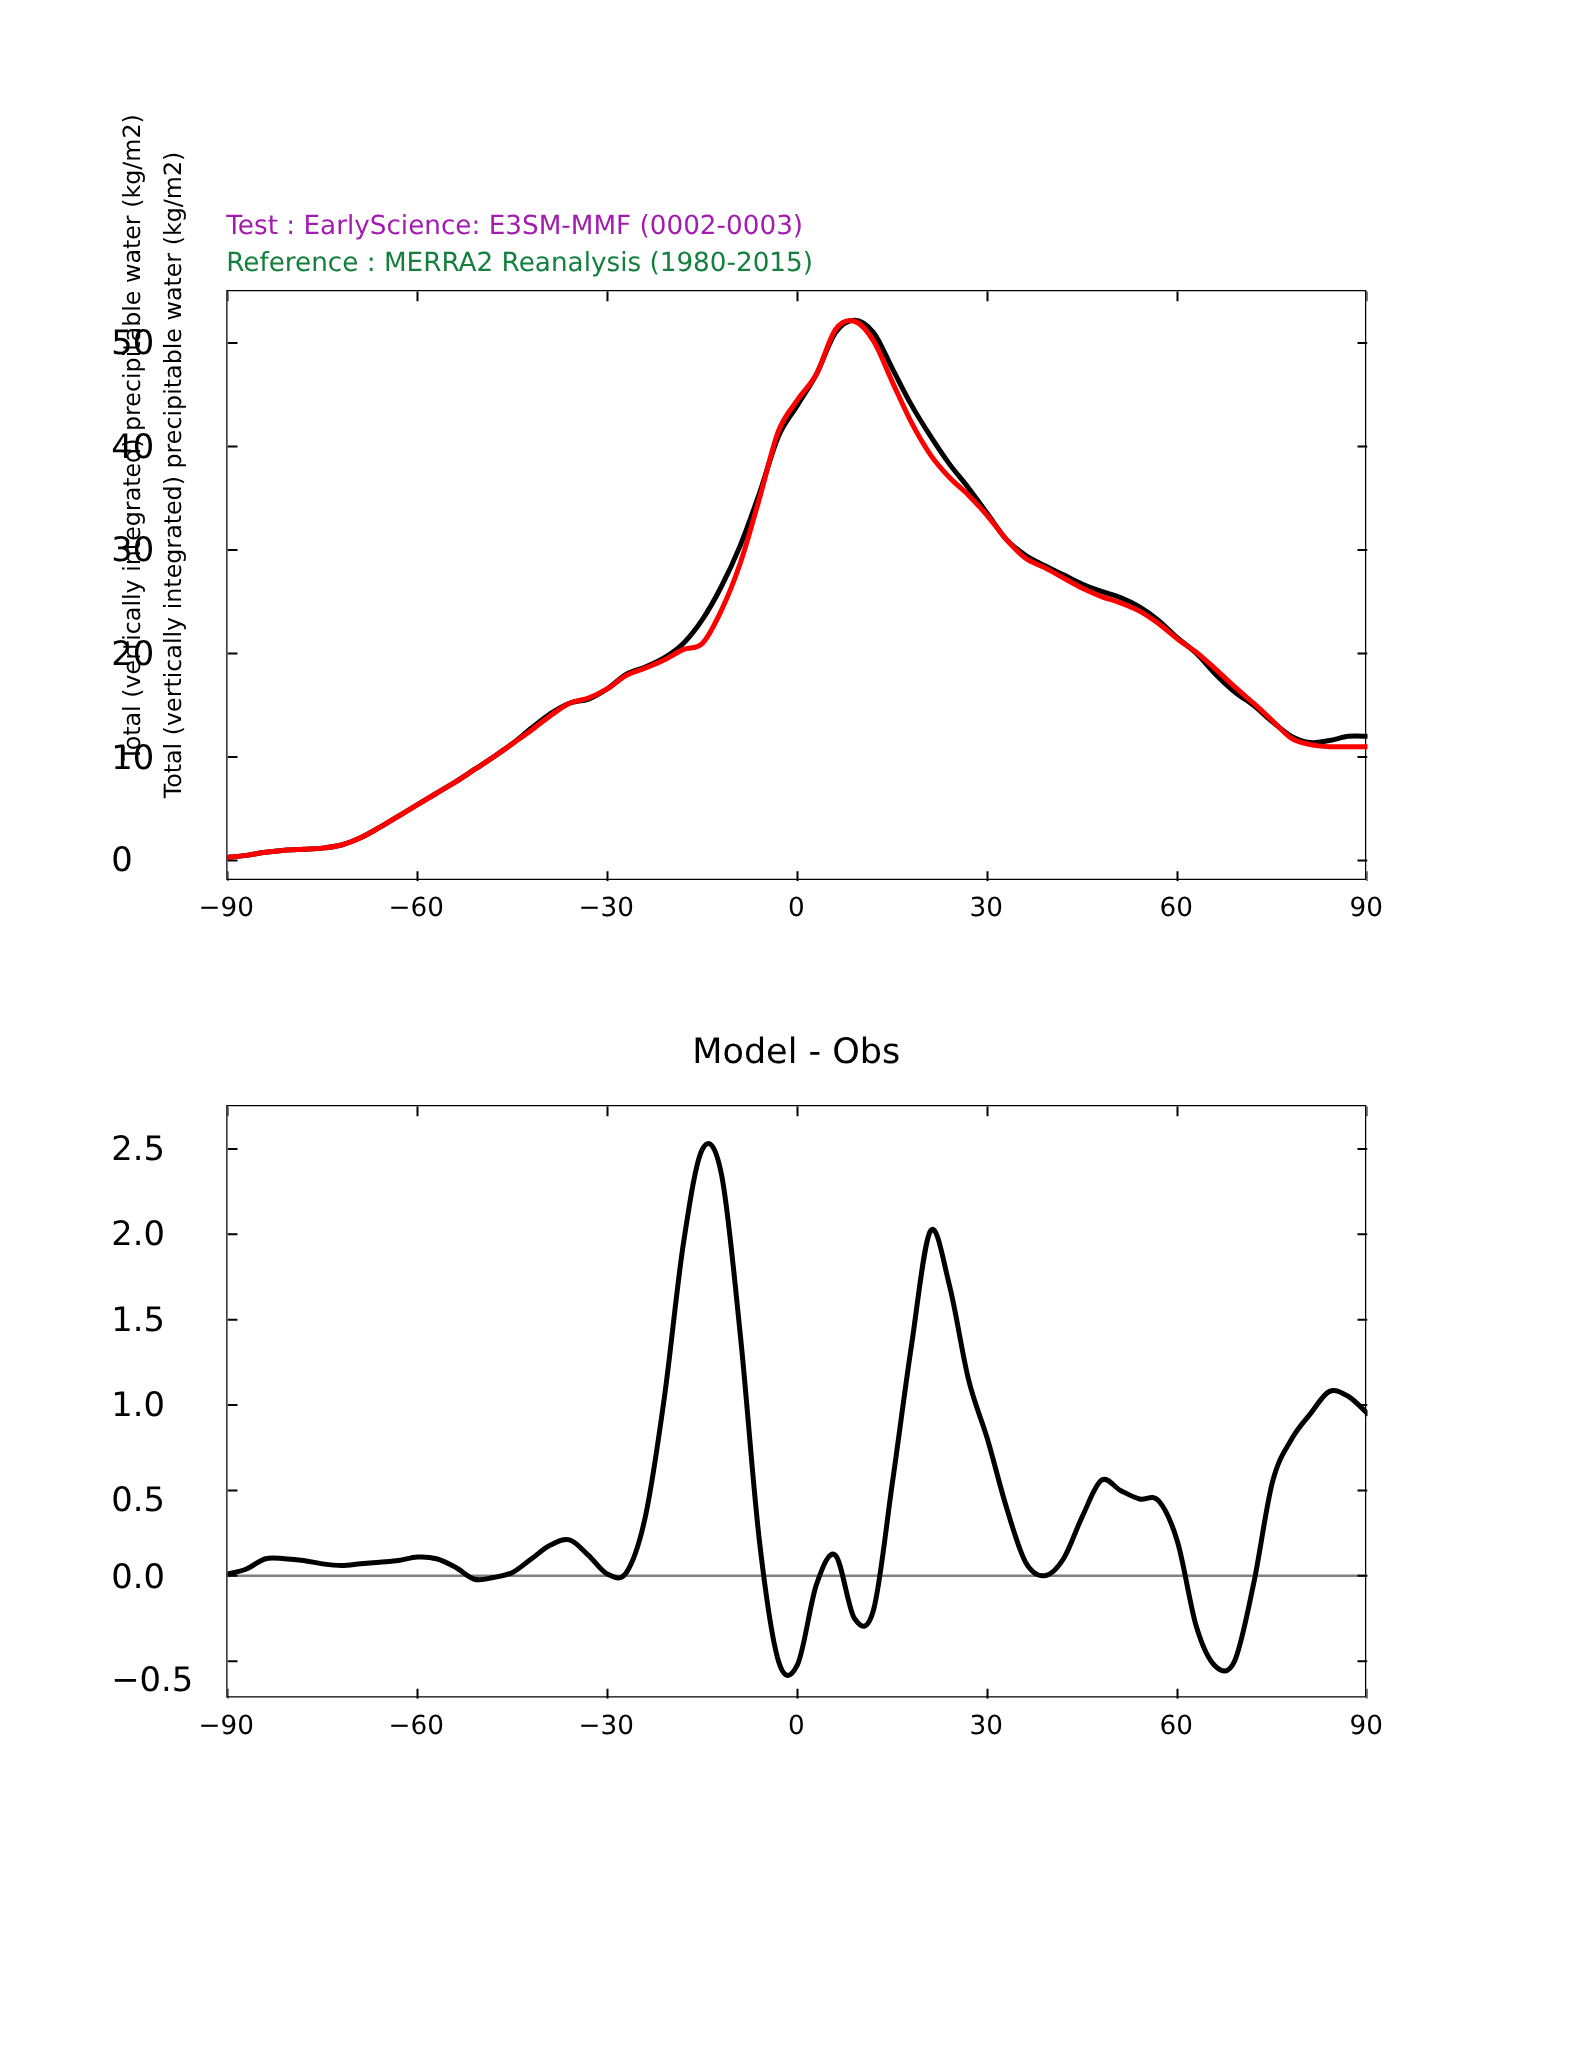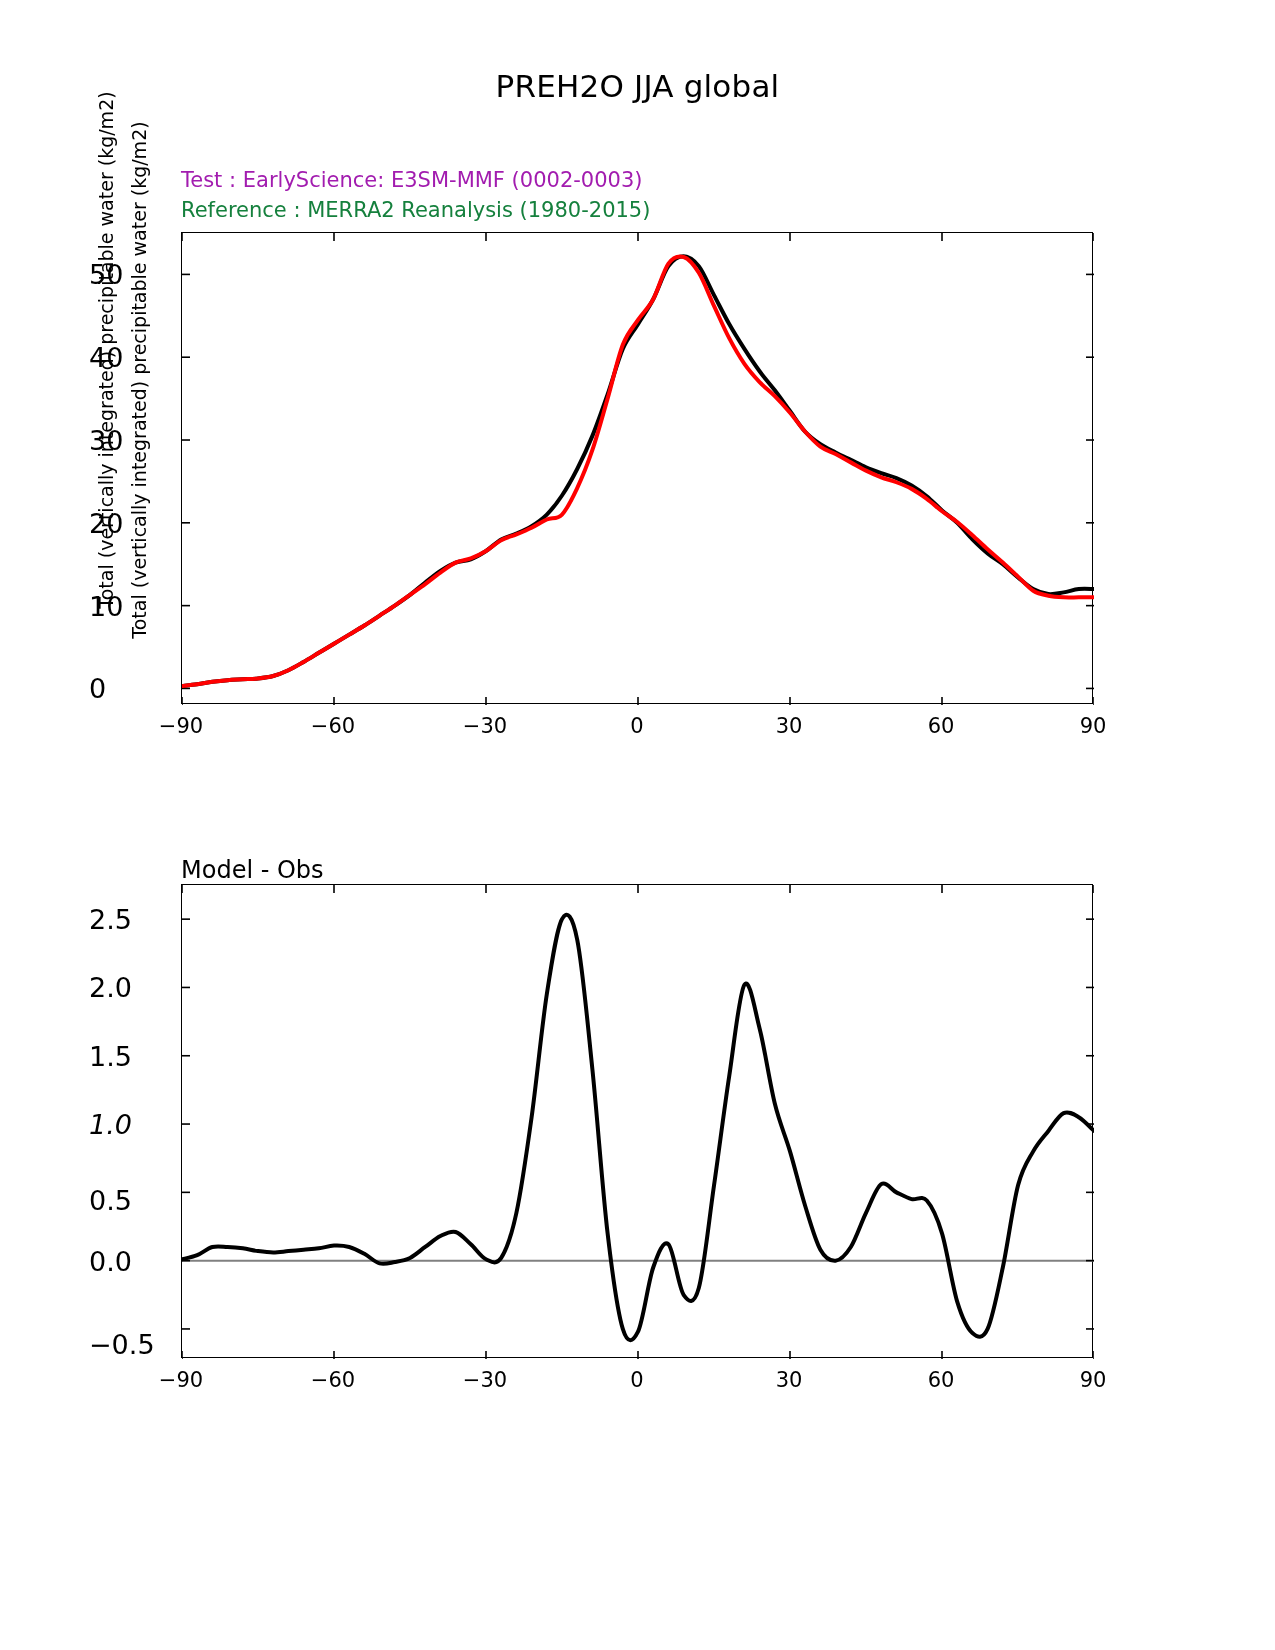--- a/index.html
+++ b/index.html
@@ -64,23 +64,24 @@
     width:912px;height:474px;
   }
   #bottom-plot-area{
     position:absolute;left:0;top:0;width:100%;height:100%;
     border:1.6px solid #000;
     box-sizing:border-box;
     background:#fff;
   }
   #bottom-subtitle{
     position:absolute;
-    left:181px;top:856px;
+    left:181px;top:824px;
     width:912px;
-    font-size:24px;
+    text-align:center;
+    font-size:28px;
   }
   #bottom-ylabel{
     position:absolute;
     left:0;top:0;
     width:540px;
     font-size:19px;
     transform-origin:left top;
     transform:rotate(-90deg) translate(-620px, 95px);
     text-align:center;
     white-space:nowrap;
@@ -101,21 +102,20 @@
     width:80px;
     margin-top:-14px;
   }
   svg{display:block;}
 </style>
 </head>
 <body>
 
 <div class="page">
 
-  <div id="main-title">PREH2O JJA global</div>
 
   <div id="top-legend">
     <div class="legend-test">Test : EarlyScience: E3SM-MMF (0002-0003)</div>
     <div class="legend-ref">Reference : MERRA2 Reanalysis (1980-2015)</div>
   </div>
 
   <div id="top-ylabel">Total (vertically integrated) precipitable water (kg/m2)</div>
 
   <div id="top-panel">
     <div id="top-plot-area">
@@ -207,19 +207,19 @@
   <div class="xtick" style="left: 0px; top: 484px;">−90</div>
       <div class="xtick" style="left: 152px; top: 484px;">−60</div>
       <div class="xtick" style="left: 304px; top: 484px;">−30</div>
       <div class="xtick" style="left: 456px; top: 484px;">0</div>
       <div class="xtick" style="left: 608px; top: 484px;">30</div>
       <div class="xtick" style="left: 760px; top: 484px;">60</div>
       <div class="xtick" style="left: 912px; top: 484px;">90</div>
       <div class="ytick" style="left: -92px; top: 459px;">−0.5</div>
       <div class="ytick" style="left: -92px; top: 375.648px;">0.0</div>
       <div class="ytick" style="left: -92px; top: 315px;">0.5</div>
-      <div class="ytick" style="left: -92px; top: 239.049px; font-style: italic;">1.0</div>
+      <div class="ytick" style="left: -92px; top: 239.049px;">1.0</div>
       <div class="ytick" style="left: -92px; top: 170.749px;">1.5</div>
       <div class="ytick" style="left: -92px; top: 102.45px;">2.0</div>
       <div class="ytick" style="left: -92px; top: 34.1499px;">2.5</div>
     </div>
 
 </div>
 
 </body></html>

